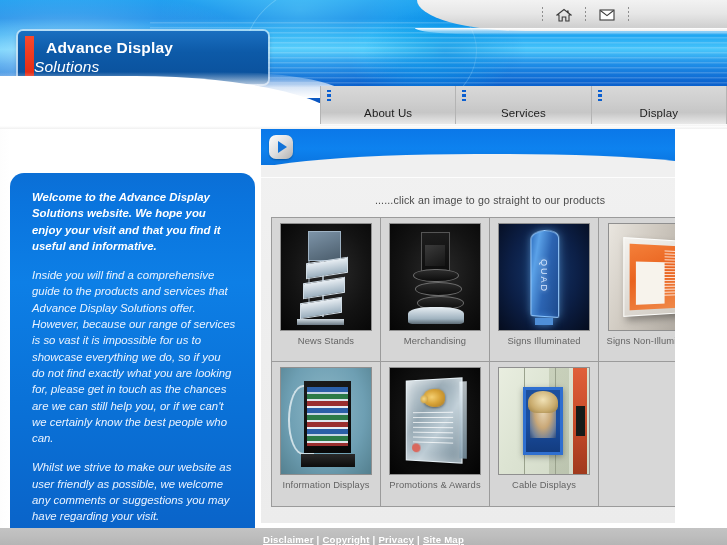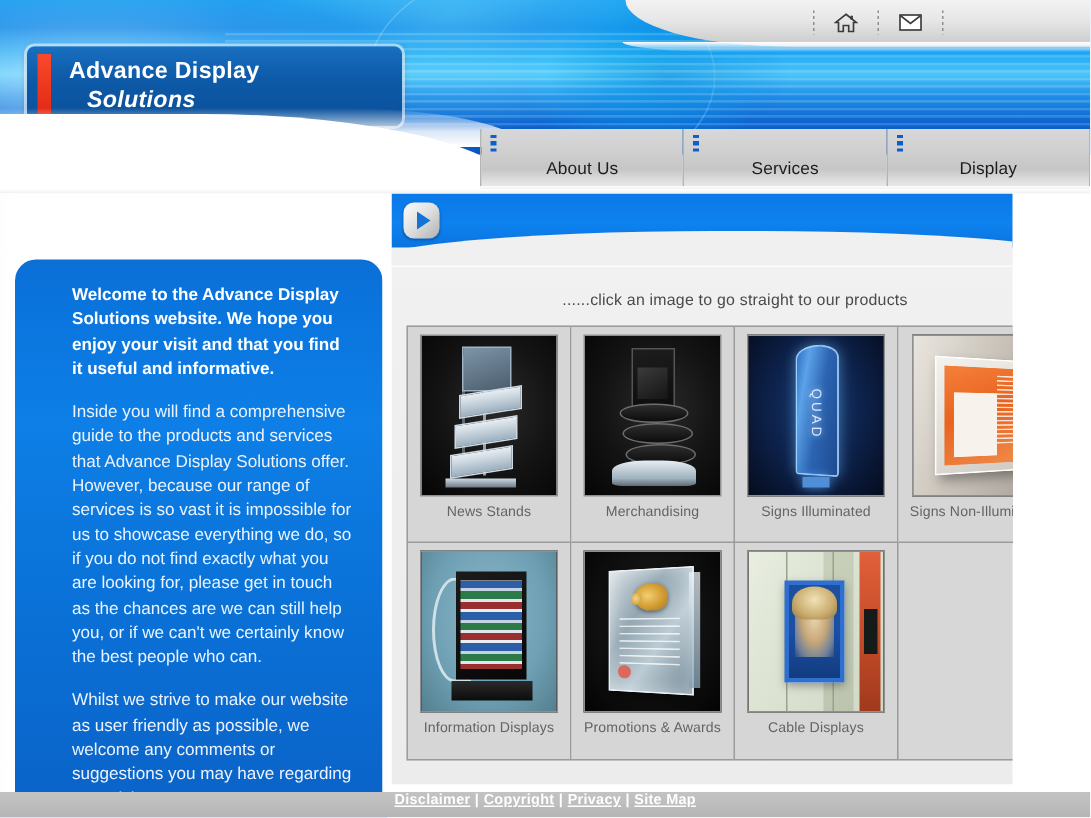--- a/index.html
+++ b/index.html
@@ -149,21 +149,21 @@
     font-size:10.5px;color:#e8eef8;white-space:nowrap;
   }
   .pl-breadcrumb b{color:#ffffff;font-weight:bold;}
   .pl-dots{position:absolute;right:8px;top:10px;width:4px;cursor:pointer;}
   .pl-dots i{display:block;width:4px;height:3px;background:#ffffff;margin-bottom:3px;}
 
   .pl-text{
     position:absolute;left:22px;top:16px;width:204px;
     font-size:11.4px;line-height:16.3px;color:#ffffff;
   }
-  .pl-text p{margin:0 0 13px 16px;}
+  .pl-text p{margin:0 0 13px 0;font-style:italic;}
   .pl-text p.intro{font-weight:bold;color:#ffffff;}
   .pl-text p.body{color:#eaf3ff;font-weight:normal;}
 
   
   .panel-right{
     position:absolute;left:261px;top:0;width:414px;height:394px;overflow:hidden;
   }
   .pr-header{
     position:absolute;left:0;top:0;width:458px;height:36px;
     background:linear-gradient(180deg,#0b78e8 0%, #0d82ef 55%, #0a74df 100%);
@@ -328,21 +328,21 @@
   }
   .cd-face{position:absolute;left:12%;top:10%;width:76%;height:68%;
     background:radial-gradient(ellipse at 50% 35%, #e9d8b8 0%, #c9a878 45%, #6d7f9b 78%, #2a4a80 100%);}
   .cd-hair{position:absolute;left:6%;top:2%;width:88%;height:36%;border-radius:50% 50% 30% 30%;
     background:radial-gradient(ellipse at 50% 40%, #f1e2b6 0%, #c9ab6d 60%, #8f7640 100%);}
 
   
   .footer{
     position:absolute;left:0;bottom:0;width:727px;height:17px;
     background:linear-gradient(180deg,#c3c3c3 0%, #bdbdbd 50%, #b5b5b5 100%);
-    display:flex;align-items:flex-start;justify-content:center;
+    display:flex;align-items:flex-end;justify-content:center;
   }
   .footer-links{font-size:9.6px;color:#ffffff;white-space:nowrap;letter-spacing:.2px;}
   .footer-links a{color:#ffffff;text-decoration:underline;font-weight:bold;cursor:pointer;}
   .footer-sep{padding:0 3px;color:#ffffff;font-weight:bold;}
   .footer-left{
     position:absolute;left:0;bottom:0;width:258px;height:17px;
     background:linear-gradient(180deg,#0a63c8,#0a59b8);
   }
 </style>
 </head>
@@ -375,21 +375,21 @@
         </svg>
       </span>
       <span class="util-sep"></span>
     </div>
 
     <div style="position:absolute;left:18px;top:31px;width:250px;height:53px;border-radius:5px;
                 background:linear-gradient(180deg,#1a6fc0 0%, #0d5aa8 40%, #0a4f99 100%);
                 box-shadow:0 0 0 2px rgba(255,255,255,.55), 0 2px 5px rgba(0,40,90,.4);">
       <div style="position:absolute;left:7px;top:5px;width:9px;height:43px;background:linear-gradient(180deg,#f9492c,#e02712);"></div>
       <div style="position:absolute;left:28px;top:8px;font-size:15.5px;font-weight:bold;color:#ffffff;letter-spacing:.2px;">Advance Display</div>
-      <div style="position:absolute;left:40px;top:27px;font-size:15.5px;font-weight:bold;font-style:italic;color:#ffffff;letter-spacing:.2px;">Solutions</div>
+      <div style="position:absolute;left:16px;top:27px;font-size:15.5px;font-weight:normal;font-style:italic;color:#ffffff;letter-spacing:.2px;">Solutions</div>
     </div>
 
     <div class="hdr-bottomcurve-shade"></div>
     <div class="hdr-bottomcurve"></div>
 
     <div class="nav">
       <div class="nav-item">
         <span class="nav-dots">
             <i></i>
             <i></i>

